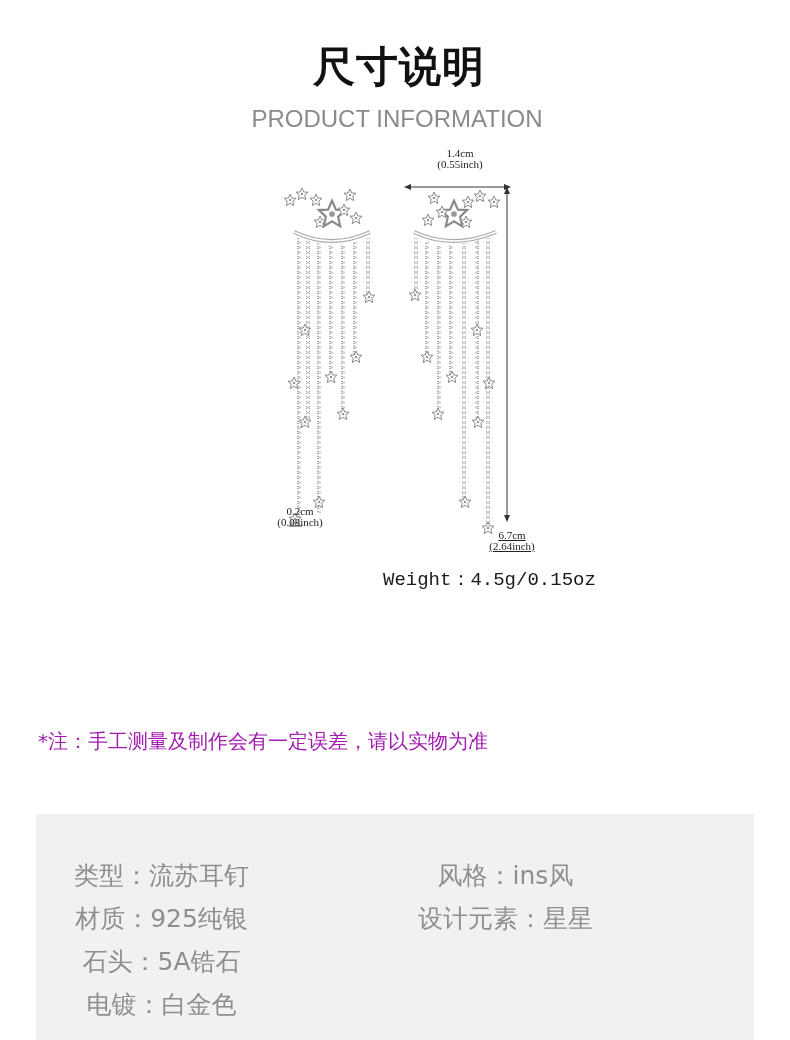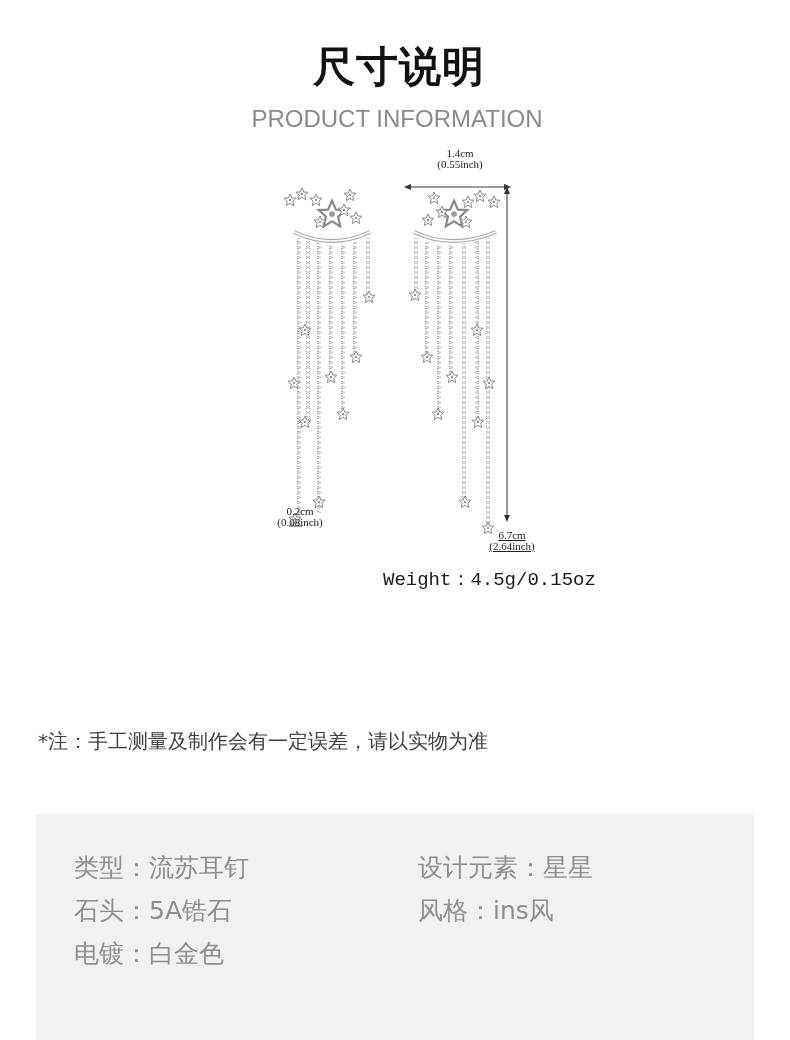--- a/index.html
+++ b/index.html
@@ -25,28 +25,28 @@
     font-size: 11px; color: #222; text-align: center; line-height: 11px; white-space: nowrap;
   }
   .weight {
     position: absolute; left: 370px; top: 566px;
     font-family: "Liberation Mono", "DejaVu Sans Mono", monospace;
     font-size: 19px; color: #1a1a1a; white-space: nowrap; letter-spacing: 0px; margin-left: 13px;
   }
 
   .note {
     position: absolute; left: 38px; top: 728px;
-    font-size: 20px; color: #404040; white-space: nowrap; line-height: 26px;
+    font-size: 20px; color: #a21caf; white-space: nowrap; line-height: 26px;
   }
 
   .spec-panel {
     position: absolute; left: 36px; top: 814px; width: 718px; height: 226px;
     background: #f1f1f1;
   }
-  .spec-col { position: absolute; top: 32px; }
+  .spec-col { position: absolute; top: 40px; text-align: center; }
   .spec-col.left { left: 38px; }
   .spec-col.right { left: 382px; }
   .spec-row {
     height: 43px; line-height: 43px; font-size: 25px; color: #8e8e8e; white-space: nowrap;
   }
 </style>
 </head>
 <body>
 
 <div class="title">尺寸说明</div>
@@ -159,20 +159,21 @@
   </div>
 </div>
 
 <div class="weight">Weight：4.5g/0.15oz</div>
 
 <div class="note">*注：手工测量及制作会有一定误差，请以实物为准</div>
 
 <div class="spec-panel">
   <div class="spec-col left">
     <div class="spec-row">类型：流苏耳钉</div>
+    <div class="spec-row">材质：925纯银</div>
     <div class="spec-row">石头：5A锆石</div>
     <div class="spec-row">电镀：白金色</div>
   </div>
   <div class="spec-col right">
+    <div class="spec-row">风格：ins风</div>
     <div class="spec-row">设计元素：星星</div>
-    <div class="spec-row">风格：ins风</div>
   </div>
 </div>
 
 </body></html>

